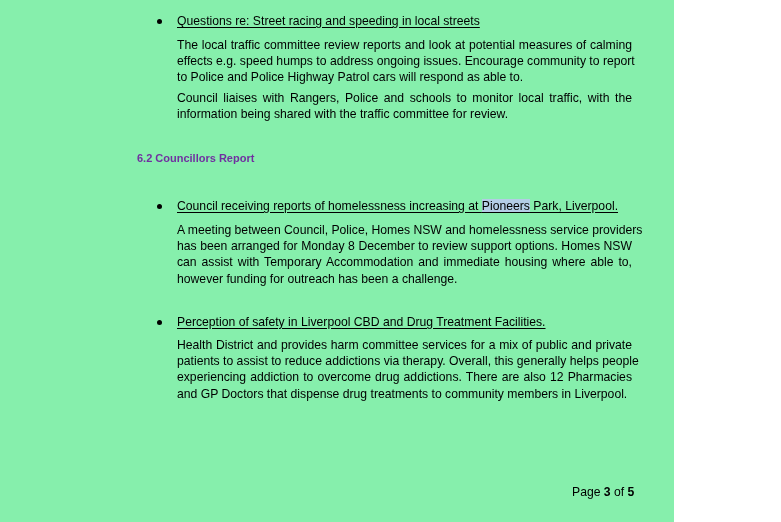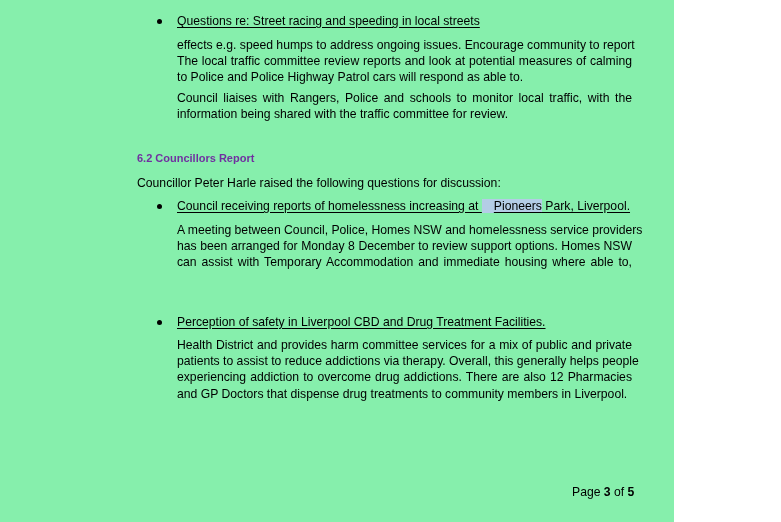--- a/index.html
+++ b/index.html
@@ -70,63 +70,62 @@
       font-size: 11px;
     }
     .intro {
       position: absolute;
       left: 137px;
       top: 176px;
       white-space: nowrap;
     }
     .highlight {
       background: #b4cde6;
-      padding-left: 12px;
     }
     .footer {
       position: absolute;
       left: 572px;
       top: 485px;
       white-space: nowrap;
     }
     .footer b { font-weight: bold; }
   </style>
 </head>
 <body>
 
 <div class="page">
 
   <div class="bullet-row" style="top:13px;">
     <span class="bullet-dot"></span>
     <span class="bullet-text">Questions re: Street racing and speeding in local streets</span>
   </div>
 
   <div class="para" style="top:37px;">
+    <span class="line">The local traffic committee review reports and look at potential measures of calming</span>
     <span class="line">effects e.g. speed humps to address ongoing issues. Encourage community to report</span>
-    <span class="line">The local traffic committee review reports and look at potential measures of calming</span>
     <span class="line last">to Police and Police Highway Patrol cars will respond as able to.</span>
   </div>
 
   <div class="para" style="top:90px;">
     <span class="line">Council liaises with Rangers, Police and schools to monitor local traffic, with the</span>
     <span class="line last">information being shared with the traffic committee for review.</span>
   </div>
 
   <div class="heading">6.2 Councillors Report</div>
-  <div class="intro">Councillor Peter Harle raised the following questions for discussion:</div>
 
   <div class="bullet-row" style="top:198px;">
     <span class="bullet-dot"></span>
     <span class="bullet-text"><span>Council receiving reports of homelessness increasing at </span><span class="highlight">Pioneers</span><span> Park, Liverpool.</span></span>
   </div>
 
   <div class="para" style="top:222px;">
     <span class="line">A meeting between Council, Police, Homes NSW and homelessness service providers</span>
     <span class="line">has been arranged for Monday 8 December to review support options. Homes NSW</span>
     <span class="line">can assist with Temporary Accommodation and immediate housing where able to,</span>
+    <span class="line last">however funding for outreach has been a challenge.</span>
   </div>
 
   <div class="bullet-row" style="top:314px;">
     <span class="bullet-dot"></span>
     <span class="bullet-text">Perception of safety in Liverpool CBD and Drug Treatment Facilities.</span>
   </div>
 
   <div class="para" style="top:337px;">
     <span class="line">Health District and provides harm committee services for a mix of public and private</span>
     <span class="line">patients to assist to reduce addictions via therapy. Overall, this generally helps people</span>

